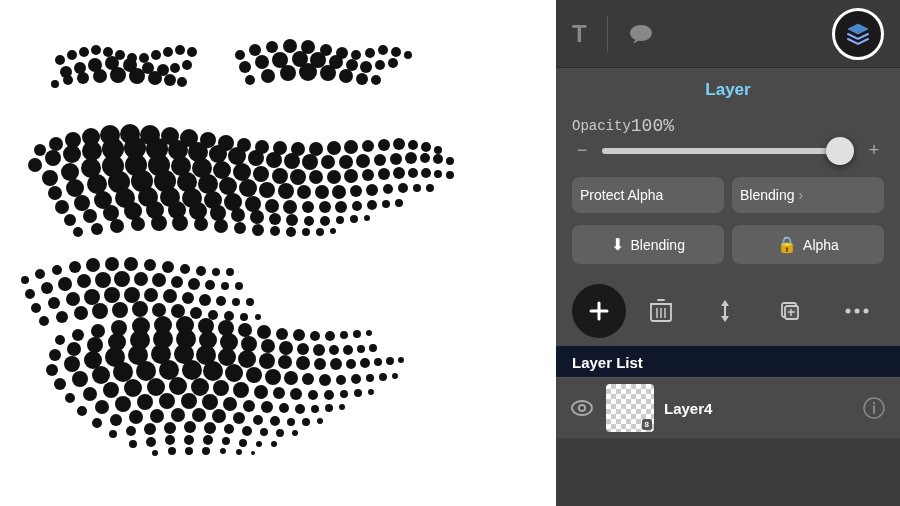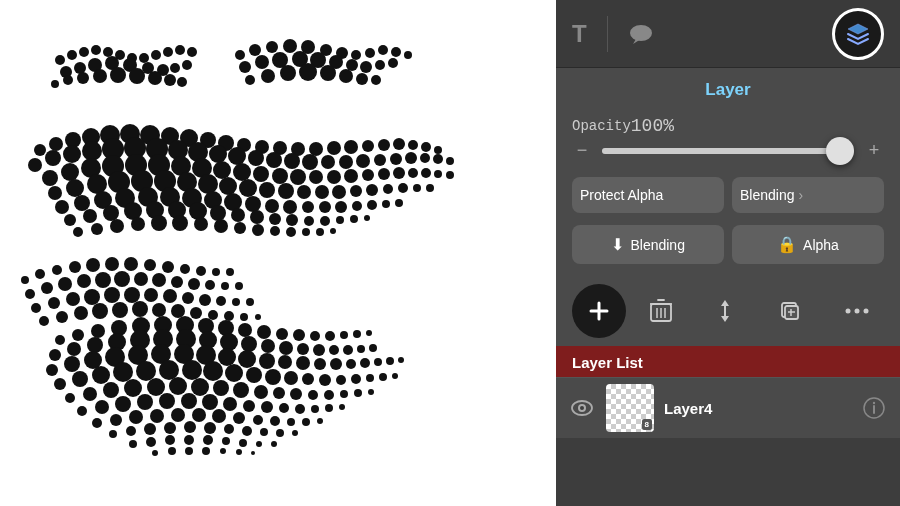--- a/index.html
+++ b/index.html
@@ -264,21 +264,21 @@
     .layer-list-section {
       flex: 1;
       background: #3d3d3d;
     }
 
     .layer-list-header {
       color: #fff;
       font-size: 15px;
       font-weight: 700;
       padding: 8px 16px 6px;
-      background: #7f1d1d;
+      background: #0f172a;
     }
 
     .layer-item {
       display: flex;
       align-items: center;
       padding: 6px 12px;
       background: #4a4a4a;
       border-top: 1px solid #555;
       gap: 10px;
     }

